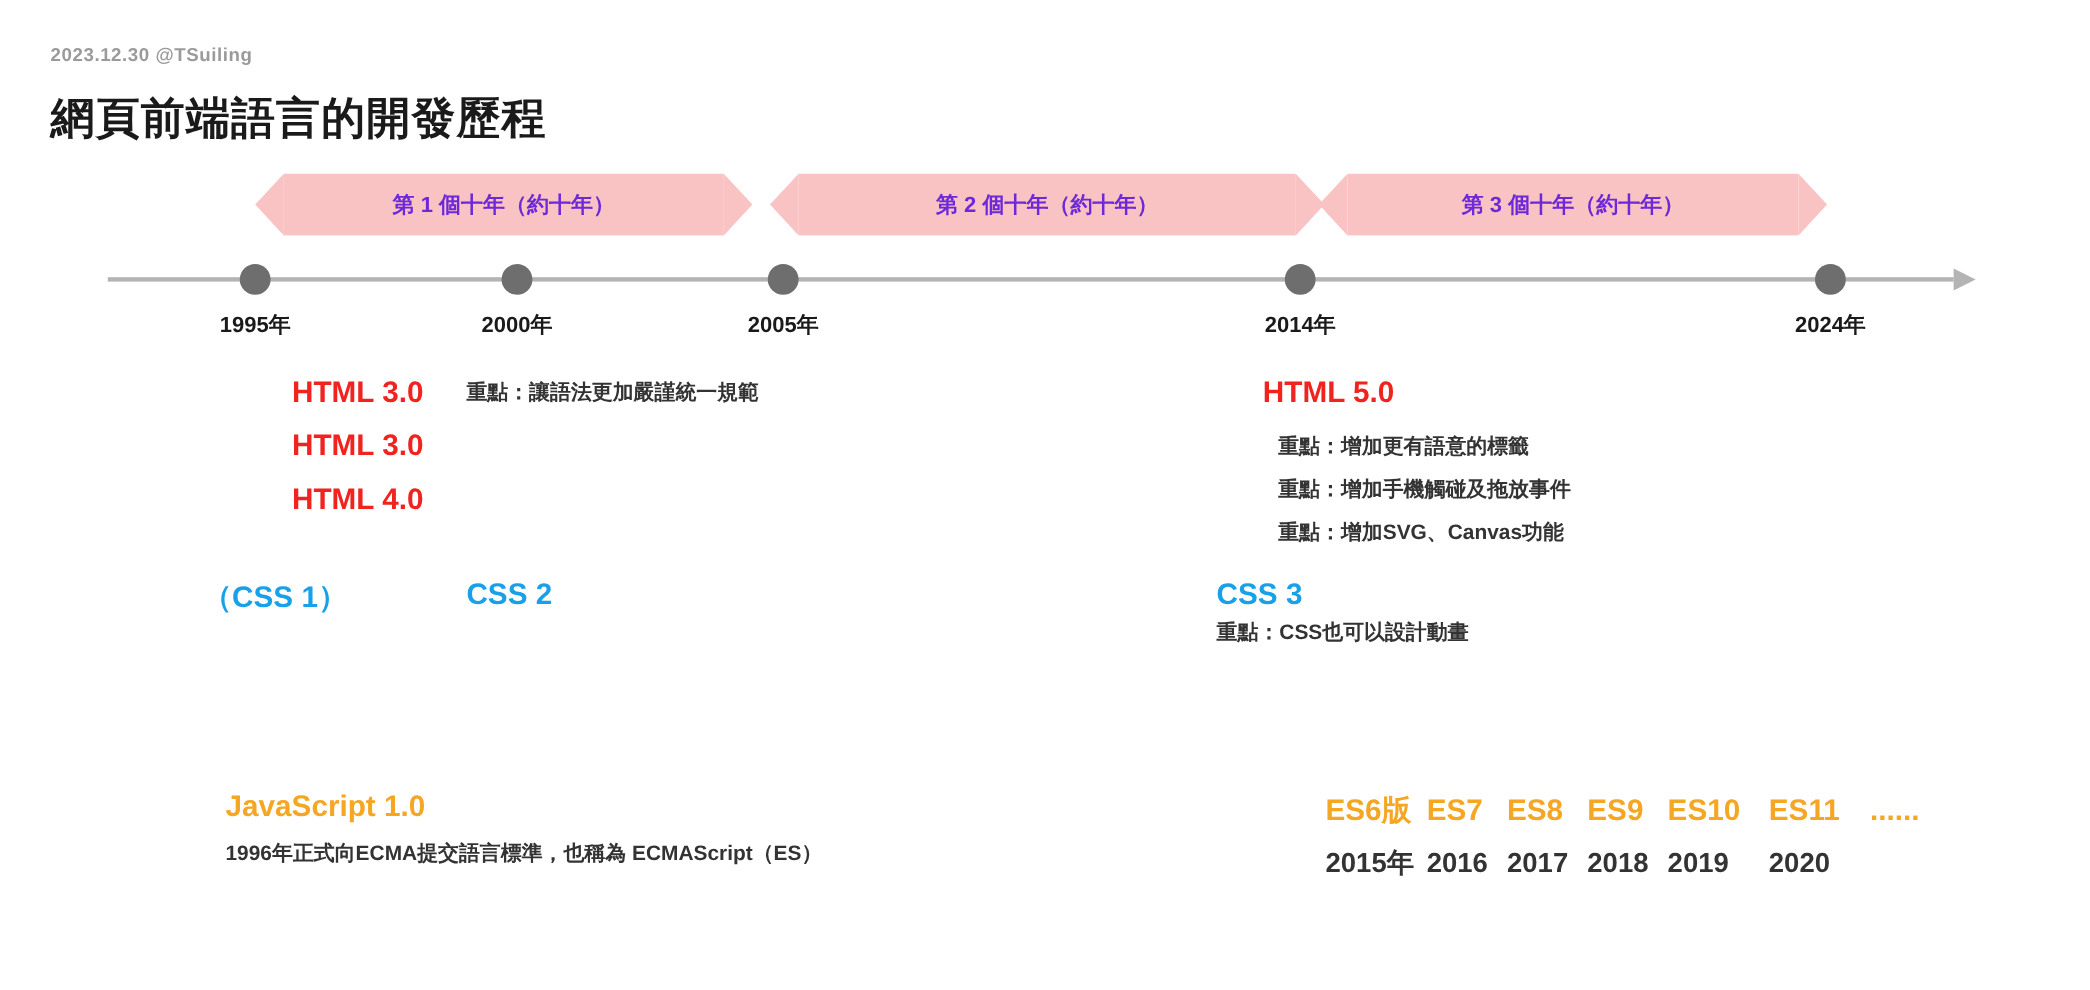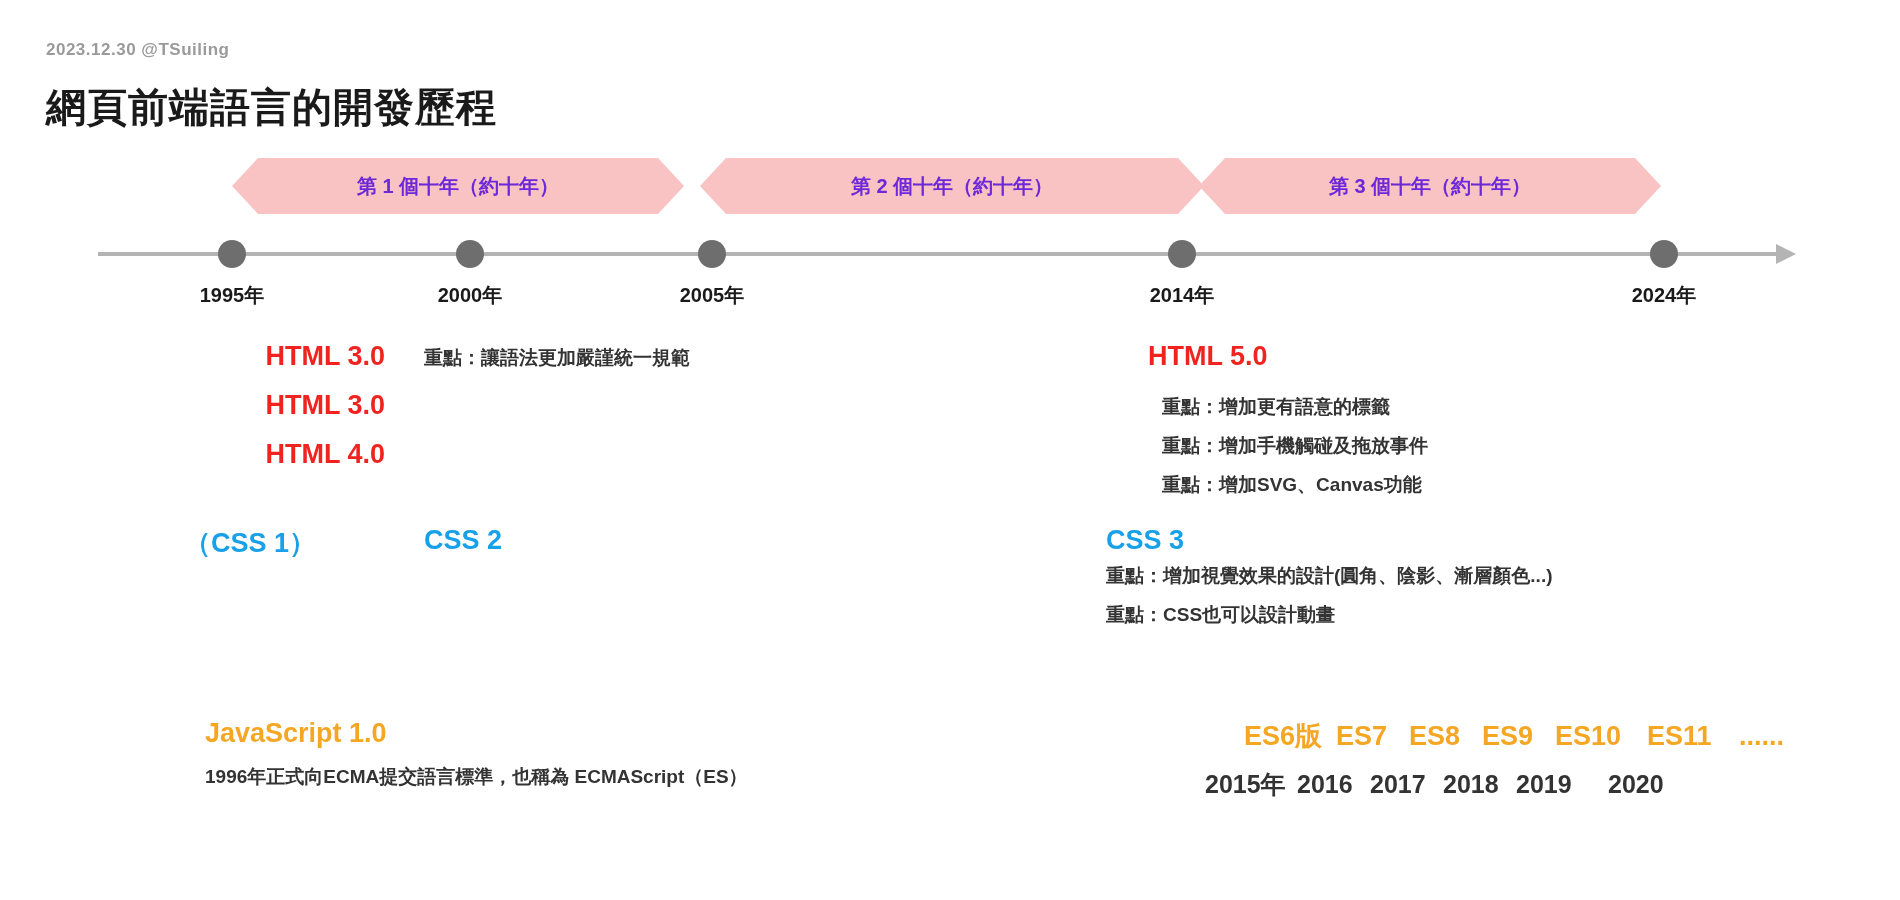--- a/index.html
+++ b/index.html
@@ -146,21 +146,20 @@
   }
 
   .es-row {
     position: absolute;
     display: flex;
     align-items: baseline;
     color: #f5a623;
     font-size: 27px;
     font-weight: bold;
     white-space: nowrap;
-    margin-left: 39px;
   }
   .es-row .es-item { width: 73px; }
   .es-row .es-item.wide { width: 92px; }
   .es-row .es-dots { color: #f5a623; }
 
   .es-years {
     position: absolute;
     display: flex;
     align-items: baseline;
     color: #333333;
@@ -224,21 +223,20 @@
 </div>
 
 <div class="block" style="left:184px; top:525px;">
   <div class="css-head">（CSS 1）</div>
 </div>
 <div class="block" style="left:424px; top:525px;">
   <div class="css-head">CSS 2</div>
 </div>
 <div class="block" style="left:1106px; top:525px;">
   <div class="css-head">CSS 3</div>
-  <div class="note">重點：增加視覺效果的設計(圓角、陰影、漸層顏色...)</div>
   <div class="note">重點：CSS也可以設計動畫</div>
 </div>
 
 <div class="block" style="left:205px; top:718px;">
   <div class="js-head">JavaScript 1.0</div>
   <div class="note" style="margin-top:8px;">1996年正式向ECMA提交語言標準，也稱為 ECMAScript（ES）</div>
 </div>
 
 <div class="es-row" style="left:1205px; top:718px;">
   <span class="es-item wide">ES6版</span>

